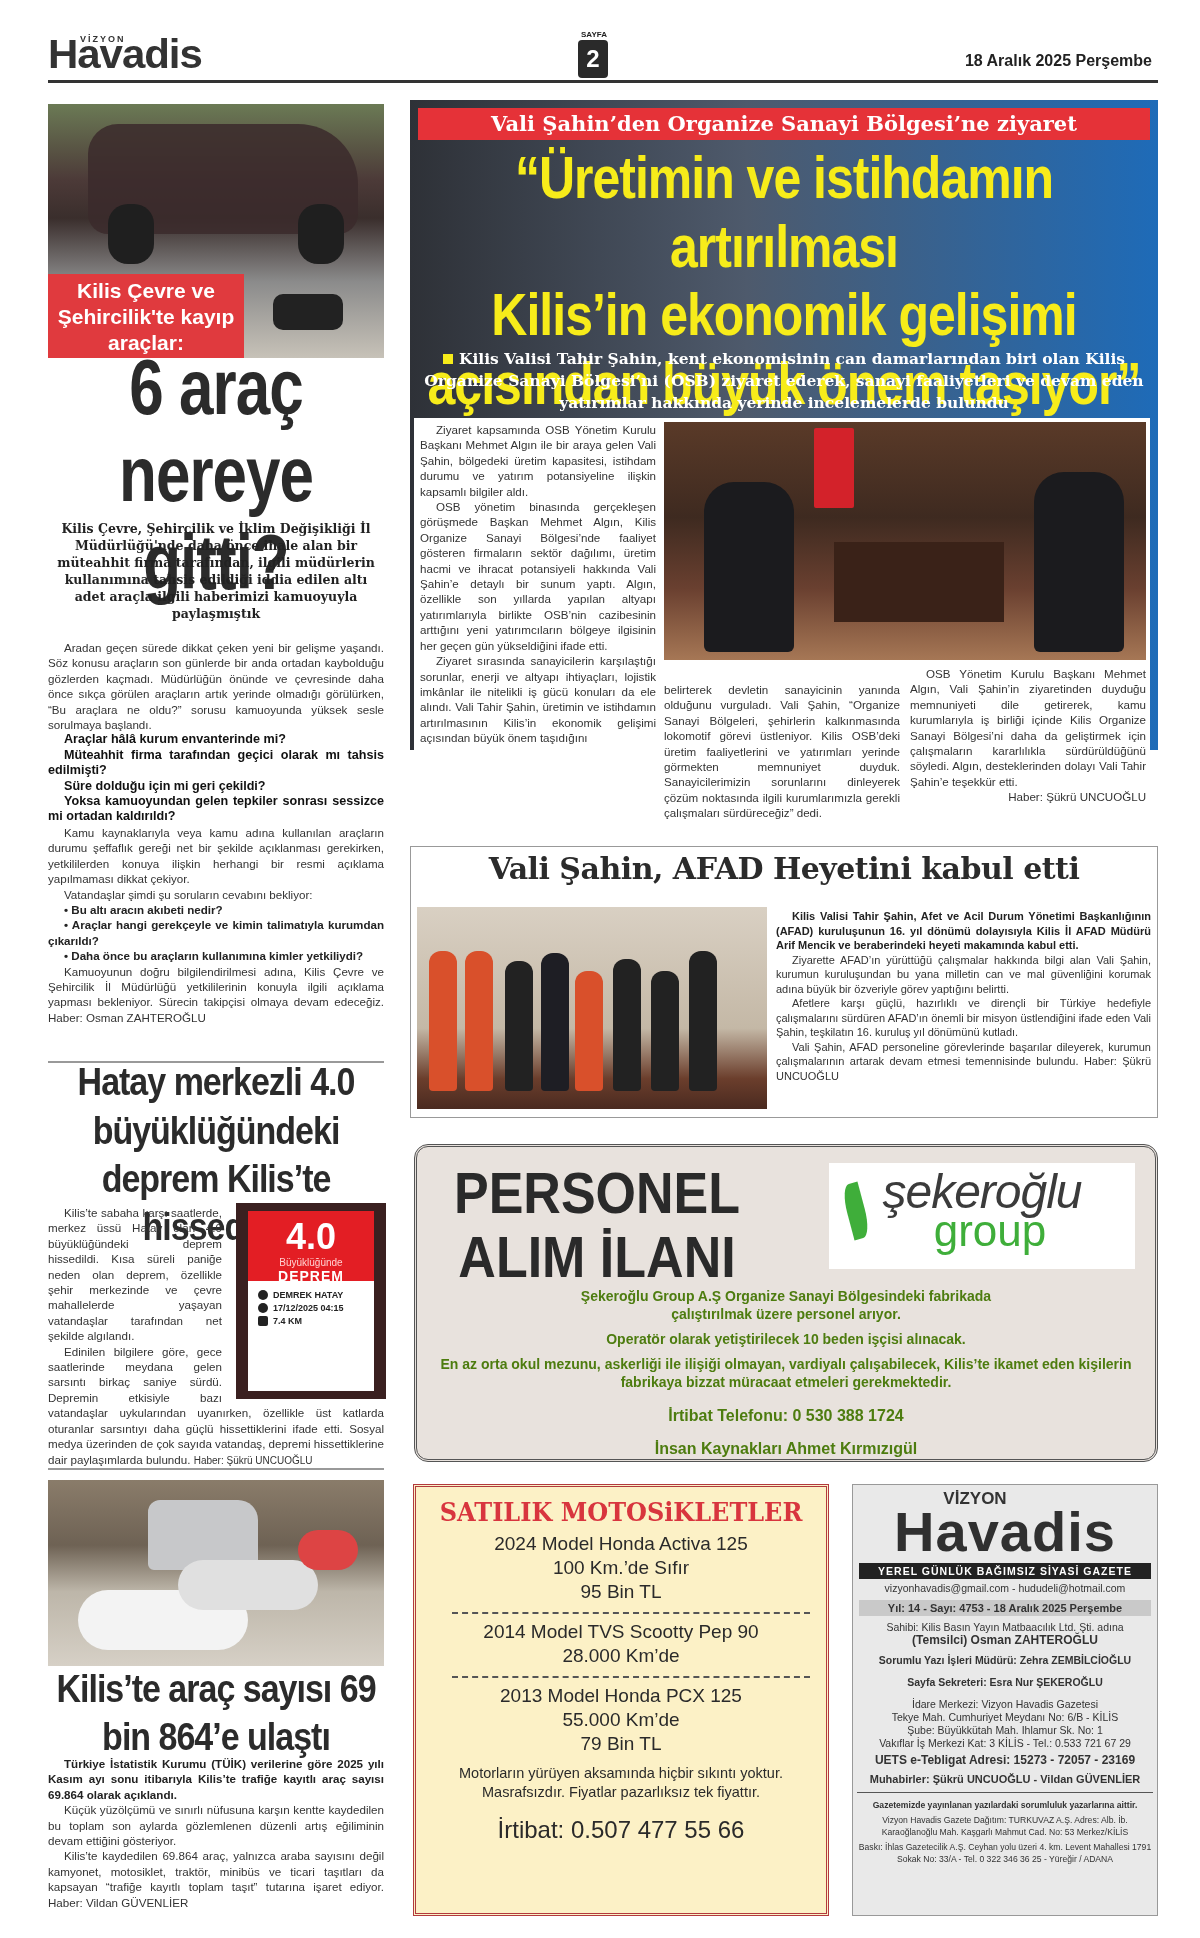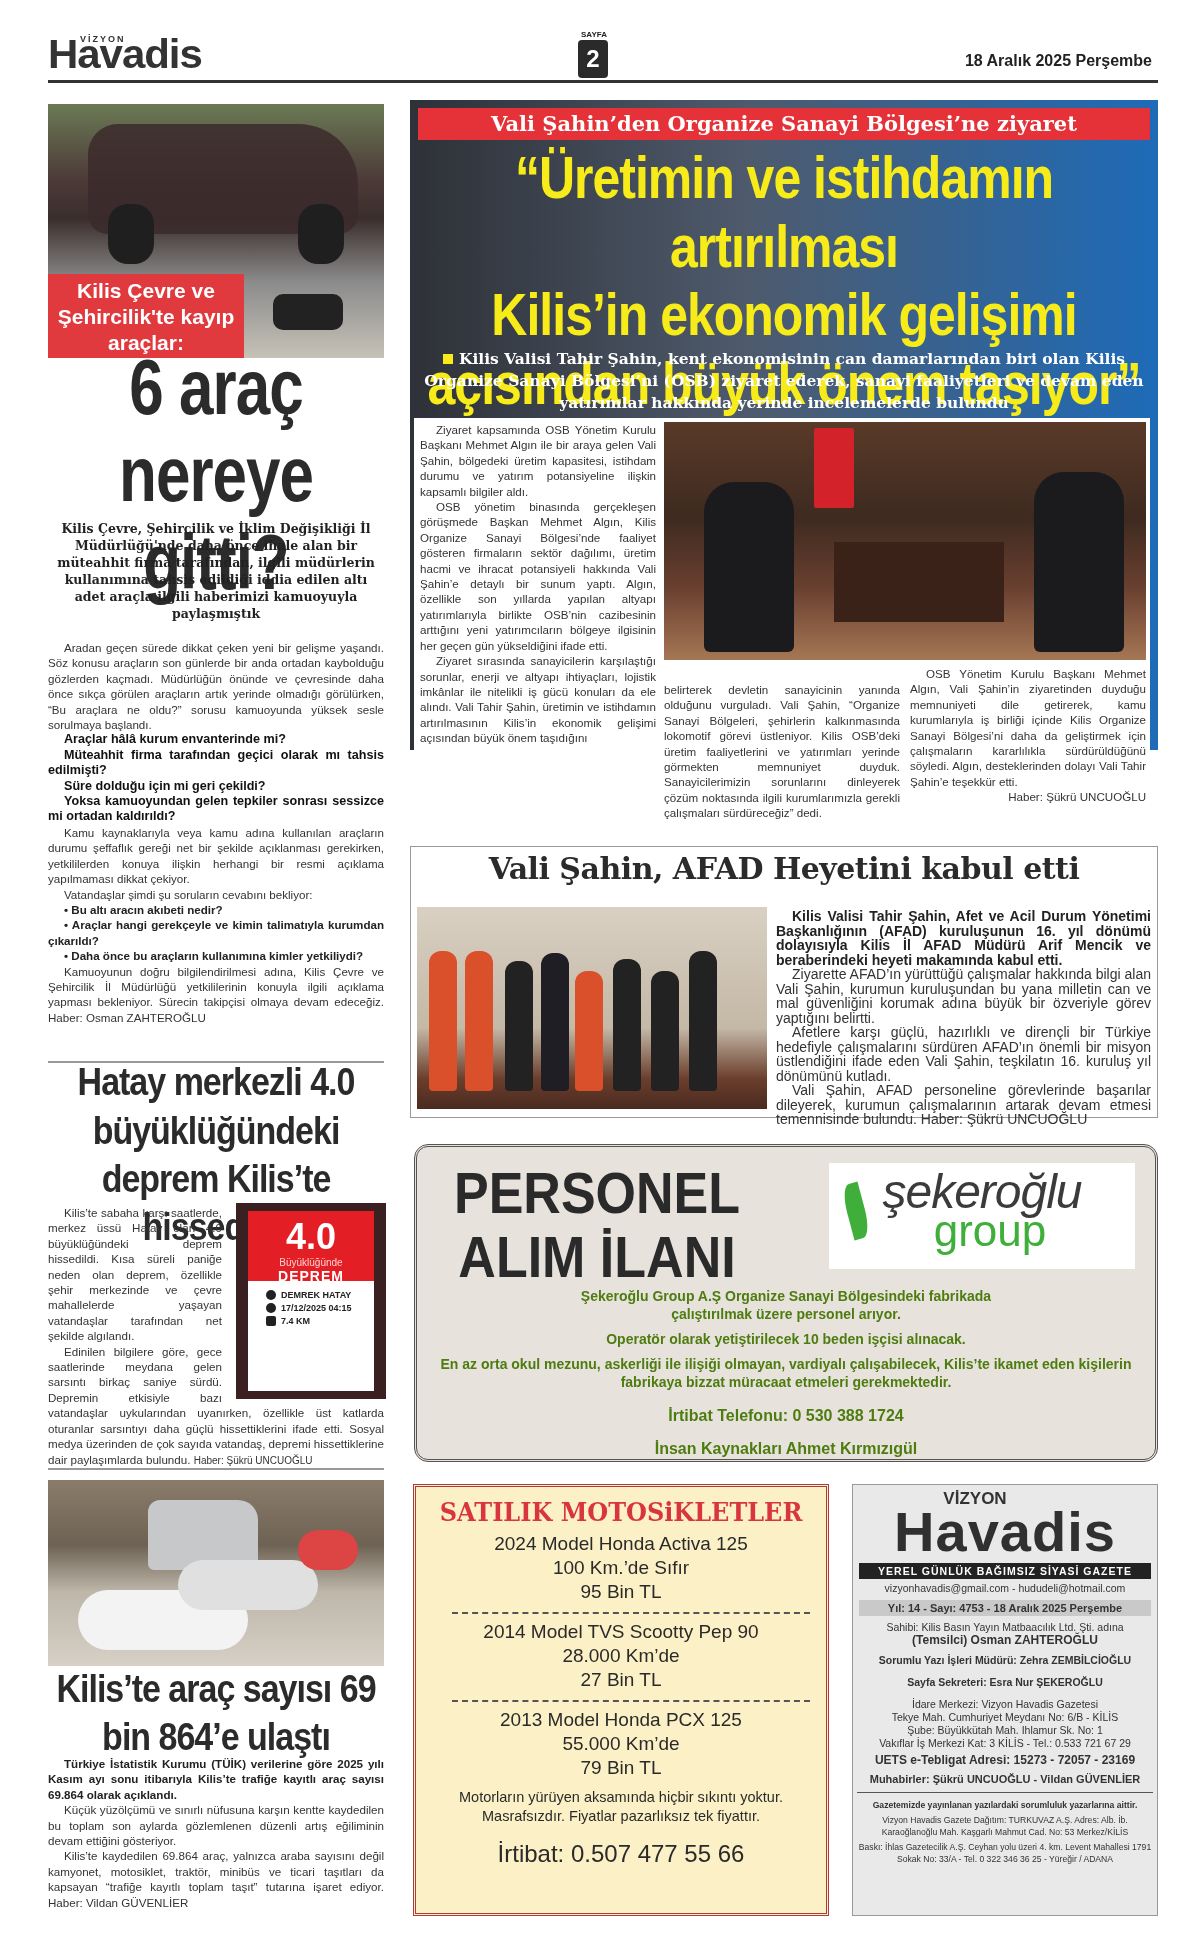--- a/index.html
+++ b/index.html
@@ -32,21 +32,21 @@
 .body .b{font-weight:bold;color:#222}
 .sep{height:2px;background:#999}
 
 .eq-head{top:1070px;font-size:34px;line-height:42px}
 .eq-card{position:absolute;left:190px;top:1201px;width:150px;height:196px;background:#3a2020;padding:8px 12px}
 .eq-card .inner{background:#fff;height:100%;}
 .eq-red{background:#e31e24;color:#fff;text-align:center;height:70px;padding-top:6px}
 .eq-red .mag{font-size:36px;font-weight:bold;line-height:40px}
 .eq-red .sub{font-size:10px;color:#ffd2d2}
 .eq-red .dep{font-size:14px;font-weight:bold;letter-spacing:1px}
-.eq-info{padding:8px 18px;font-size:9px;font-weight:bold;color:#222;line-height:13px}
+.eq-info{padding:8px 10px;font-size:9px;font-weight:bold;color:#222;line-height:13px}
 .eq-info div{display:flex;gap:5px;align-items:flex-start}
 .eq-info .ic{width:10px;height:10px;background:#222;border-radius:50%;flex:none;margin-top:1px}
 
 .moto-photo{top:1480px;height:186px;background:linear-gradient(180deg,#8a7c6a 0%,#6e6254 35%,#bdb6a9 60%,#d6d0c6 100%)}
 .moto-photo .van{position:absolute;left:100px;top:20px;width:110px;height:70px;background:#c7c8ca;border-radius:12px 20px 6px 6px}
 .moto-photo .sc{position:absolute;background:#f3f3f3;border-radius:30px}
 .arac-head{top:1670px;font-size:34px;line-height:42px}
 
 .main-box{left:410px;top:100px;width:748px;height:650px;background:linear-gradient(90deg,#2e3137 0%,#4e5a6c 45%,#1e6bb8 100%);padding:0}
 .kicker{position:absolute;left:8px;top:8px;width:732px;height:32px;background:#e53238;color:#fff;font-family:"DejaVu Serif",serif;font-weight:bold;font-size:21px;text-align:center;line-height:32px}
@@ -59,21 +59,21 @@
 .osb-photo .flag{position:absolute;left:150px;top:6px;width:40px;height:80px;background:#d3222a;border-radius:2px}
 .osb-photo .man{position:absolute;background:#1b1b1e;border-radius:30px 30px 6px 6px}
 .osb-photo .desk{position:absolute;left:170px;top:120px;width:170px;height:80px;background:#3a2218}
 .osb-col2{position:absolute;left:250px;top:264px;width:236px}
 .osb-col3{position:absolute;left:496px;top:248px;width:236px}
 
 .afad-box{left:410px;top:846px;width:748px;height:272px;border:1px solid #999}
 .afad-head{position:absolute;left:0;top:4px;width:100%;text-align:center;font-family:"DejaVu Serif",serif;font-weight:bold;font-size:30px;color:#2b2b2b;letter-spacing:-.5px}
 .afad-photo{position:absolute;left:6px;top:60px;width:350px;height:202px;background:linear-gradient(180deg,#d9d0c3 0%,#c4b8a6 60%,#6b3e2c 85%,#4a2a20 100%)}
 .afad-photo .p{position:absolute;bottom:18px;width:28px;border-radius:12px 12px 4px 4px}
-.afad-text{position:absolute;left:365px;top:62px;width:375px;font-size:14px;line-height:14.5px}
+.afad-text{position:absolute;left:365px;top:62px;width:375px;font-size:11px;line-height:14.5px}
 
 .ad-box{left:414px;top:1144px;width:744px;height:318px;background:#e8e2dd;border:3px double #555;border-radius:14px}
 .ad-title{position:absolute;left:30px;top:14px;width:300px;font-weight:bold;font-size:52px;line-height:58px;color:#2a2a2a;text-align:center;transform:scaleY(1.1);transform-origin:top}
 .ad-logo{position:absolute;left:412px;top:16px;width:306px;height:106px;background:#fff;text-align:center}
 .ad-logo .l1{font-size:48px;color:#3b3b3b;font-style:italic;line-height:54px;margin-top:2px;letter-spacing:-1px}
 .ad-logo .l2{font-size:44px;color:#3fae3a;line-height:40px;margin-top:-8px;padding-left:16px}
 .ad-logo .leaf{position:absolute;left:18px;top:20px;width:18px;height:56px;background:#3fae3a;border-radius:50% 0 50% 0;transform:rotate(-15deg)}
 .ad-body{position:absolute;left:0;top:140px;width:100%;text-align:center;font-weight:bold;color:#4d7c0f;font-size:14px;line-height:18px}
 .ad-body p{margin-bottom:7px}
 .ad-body .ct{font-size:16px;line-height:21px;margin-top:14px}
@@ -252,21 +252,20 @@
   <div class="moto-title">SATILIK MOTOSiKLETLER</div>
   <div class="moto-item">
     <div>2024 Model Honda Activa 125</div>
     <div>100 Km.’de Sıfır</div>
     <div>95 Bin TL</div>
   </div>
   <div class="dash"></div>
   <div class="moto-item">
     <div>2014 Model TVS Scootty Pep 90</div>
     <div>28.000 Km’de</div>
-    <div>27 Bin TL</div>
   </div>
   <div class="dash"></div>
   <div class="moto-item">
     <div>2013 Model Honda PCX 125</div>
     <div>55.000 Km’de</div>
     <div>79 Bin TL</div>
   </div>
   <div class="moto-note" style="padding:0 14px">Motorların yürüyen aksamında hiçbir sıkıntı yoktur. Masrafsızdır. Fiyatlar pazarlıksız tek fiyattır.</div>
   <div class="moto-ct">İrtibat: 0.507 477 55 66</div>
 </div>

